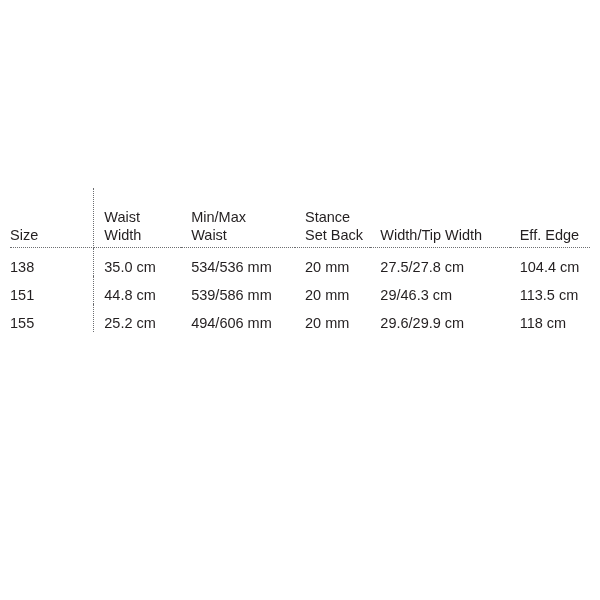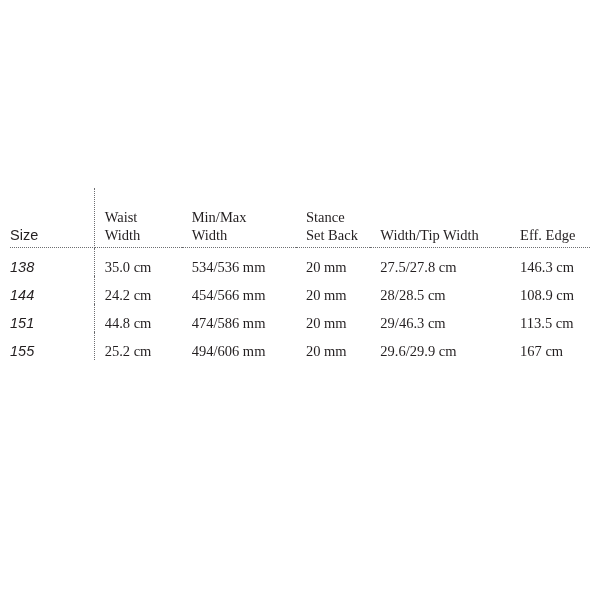--- a/index.html
+++ b/index.html
@@ -56,77 +56,67 @@
   .col-tailtip{ width: 145px; }
   .col-edge   { width: 78px; }
 
   
   .spec-table td.col-size,
   .spec-table th.col-size {
     border-right: 1px dotted #6d6e71;
   }
   .spec-table td.col-size {
     padding-right: 8px;
-    font-style: italic;
   }
   .spec-table th.col-size {
     padding-right: 8px;
   }
   .spec-table td:not(.col-size),
   .spec-table th:not(.col-size) {
     padding-left: 10px;
-    font-family: Liberation Serif, serif;
   }
 </style>
 </head>
 <body>
 
 <div class="sheet">
   <table class="spec-table">
     <thead>
       <tr>
         <th class="col-size">Size</th>
         <th class="col-waist">Waist
 Width</th>
         <th class="col-stance">Min/Max
-Width</th>
+Waist</th>
         <th class="col-setback">Stance
 Set Back</th>
         <th class="col-tailtip">Width/Tip Width</th>
         <th class="col-edge">Eff. Edge</th>
       </tr>
     </thead>
     <tbody>
       <tr>
         <td class="col-size">138</td>
         <td class="col-waist">35.0 cm</td>
         <td class="col-stance">534/536 mm</td>
         <td class="col-setback">20 mm</td>
         <td class="col-tailtip">27.5/27.8 cm</td>
-        <td class="col-edge">146.3 cm</td>
-      </tr>
-      <tr>
-        <td class="col-size">144</td>
-        <td class="col-waist">24.2 cm</td>
-        <td class="col-stance">454/566 mm</td>
-        <td class="col-setback">20 mm</td>
-        <td class="col-tailtip">28/28.5 cm</td>
-        <td class="col-edge">108.9 cm</td>
+        <td class="col-edge">104.4 cm</td>
       </tr>
       <tr>
         <td class="col-size">151</td>
         <td class="col-waist">44.8 cm</td>
-        <td class="col-stance">474/586 mm</td>
+        <td class="col-stance">539/586 mm</td>
         <td class="col-setback">20 mm</td>
         <td class="col-tailtip">29/46.3 cm</td>
         <td class="col-edge">113.5 cm</td>
       </tr>
       <tr>
         <td class="col-size">155</td>
         <td class="col-waist">25.2 cm</td>
         <td class="col-stance">494/606 mm</td>
         <td class="col-setback">20 mm</td>
         <td class="col-tailtip">29.6/29.9 cm</td>
-        <td class="col-edge">167 cm</td>
+        <td class="col-edge">118 cm</td>
       </tr>
     </tbody>
   </table>
 </div>
 
 </body></html>

